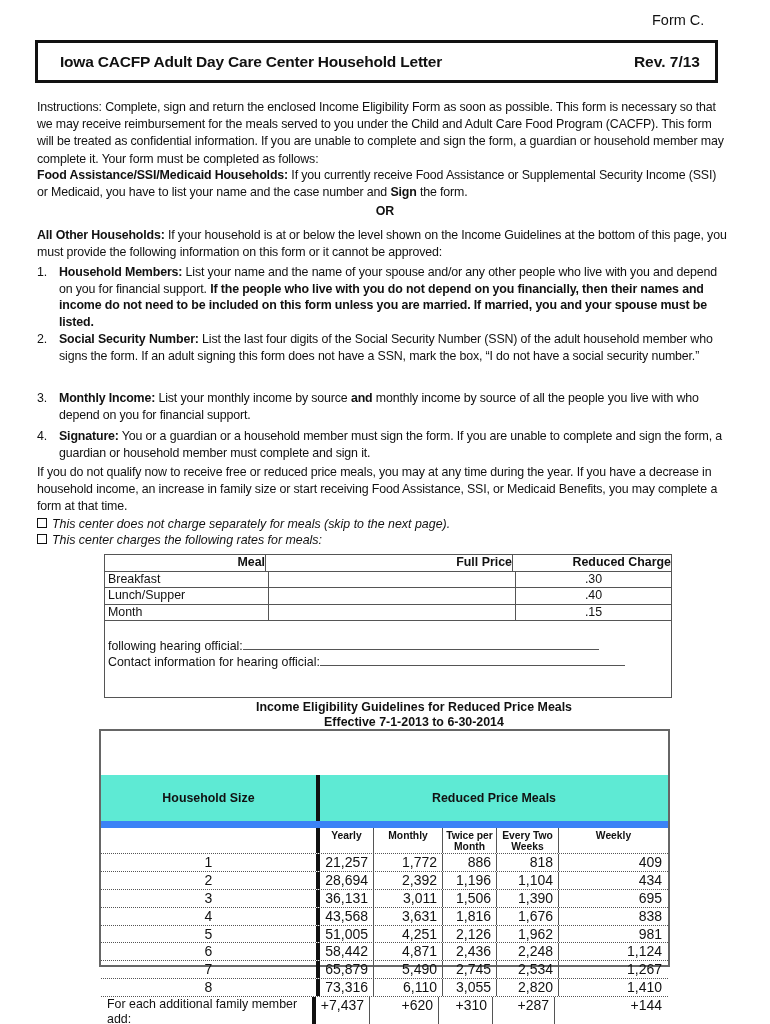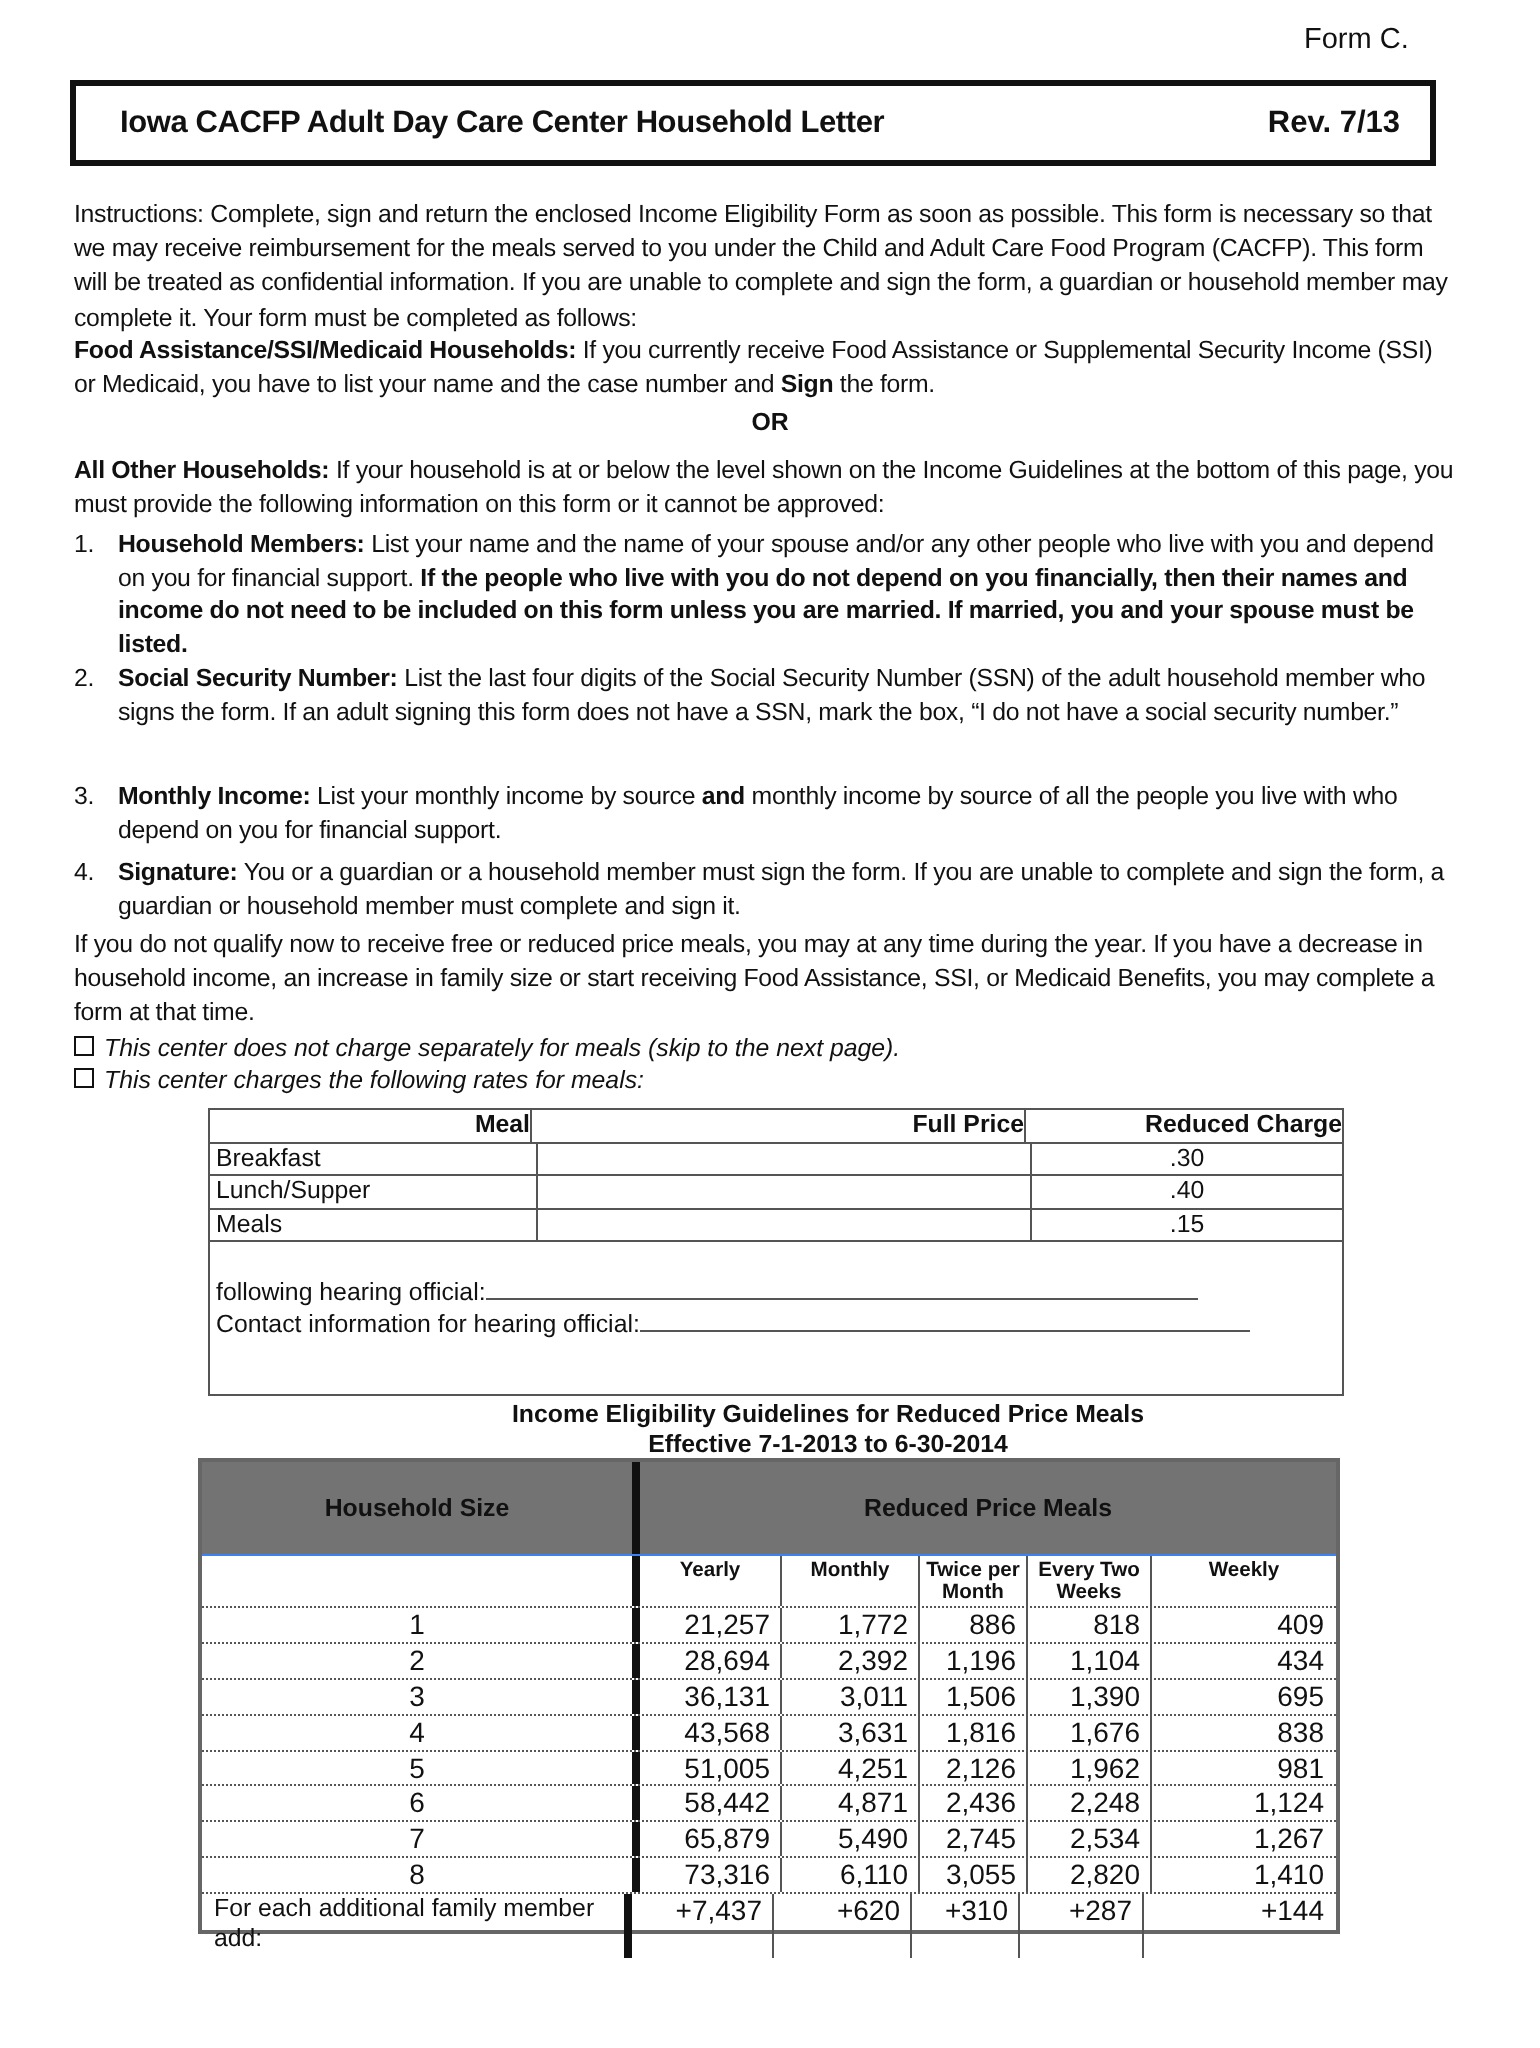--- a/index.html
+++ b/index.html
@@ -62,32 +62,32 @@
     position: absolute; left: 0; width: 770px; text-align: center; top: 700px;
     font-size: 12.4px; font-weight: bold; line-height: 14.5px; margin-left: 29px;
   }
 
   
   .income {
     position: absolute; left: 99px; top: 729px; width: 571px; height: 238px;
     border: 2px solid #666; box-sizing: border-box; font-size: 14px;
   }
   .income .band {
-    display: flex; height: 46px; background: #737373; border-bottom: 1px solid #3b82f6;
+    display: flex; height: 46px; background: #5eead4; border-bottom: 7px solid #3b82f6; margin-top: 44px;
   }
   .income .band .hs { width: 215px; border-right: 4px solid #111; display:flex; align-items:center; justify-content:center; font-weight:bold; font-size: 12.4px;}
   .income .band .rp { flex: 1; display:flex; align-items:center; justify-content:center; font-weight:bold; font-size: 12.4px;}
   .income .sub { display: flex; height: 25px; border-bottom: 1px dotted #555; font-size: 10.3px; font-weight: bold; }
   .income .r { display: flex; height: 16.9px; border-bottom: 1px dotted #555; line-height: 16.9px; }
   .income .r:last-child { border-bottom: none; height: 32px; }
   .income .k { width: 215px; border-right: 4px solid #111; text-align: center; }
   .income .v { border-right: 1px solid #555; text-align: right; padding-right: 5px; box-sizing: border-box; }
   .income .v:last-child { border-right: none; padding-right: 6px; }
   .income .sub .v { text-align: center; padding: 2px 0 0 0; line-height: 11px; }
-  .w1 { width: 71px; } .w2 { width: 69px; } .w3 { width: 54px; } .w4 { width: 62px; } .w5 { flex: 1; }
+  .w1 { width: 54px; } .w2 { width: 69px; } .w3 { width: 54px; } .w4 { width: 62px; } .w5 { flex: 1; }
   .income .k.left { text-align: left; padding-left: 6px; box-sizing: border-box; line-height: 15px; font-size: 12.4px; }
 </style>
 </head>
 <body>
 
 <div class="form-label">Form C.</div>
 
 <div class="header-box">
   <div class="header-title">Iowa CACFP Adult Day Care Center Household Letter</div>
   <div class="header-rev">Rev. 7/13</div>
@@ -144,21 +144,21 @@
     <div class="c1">Breakfast</div>
     <div class="c2"></div>
     <div class="c3">.30</div>
   </div>
   <div class="row">
     <div class="c1">Lunch/Supper</div>
     <div class="c2"></div>
     <div class="c3">.40</div>
   </div>
   <div class="row">
-    <div class="c1">Meals</div>
+    <div class="c1">Month</div>
     <div class="c2"></div>
     <div class="c3">.15</div>
   </div>
   <div class="note">
     <br>
     <span>following hearing official:</span><span class="uline" style="width:356px;"></span><br>
     <span>Contact information for hearing official:</span><span class="uline" style="width:305px;"></span>
   </div>
 </div>
 

